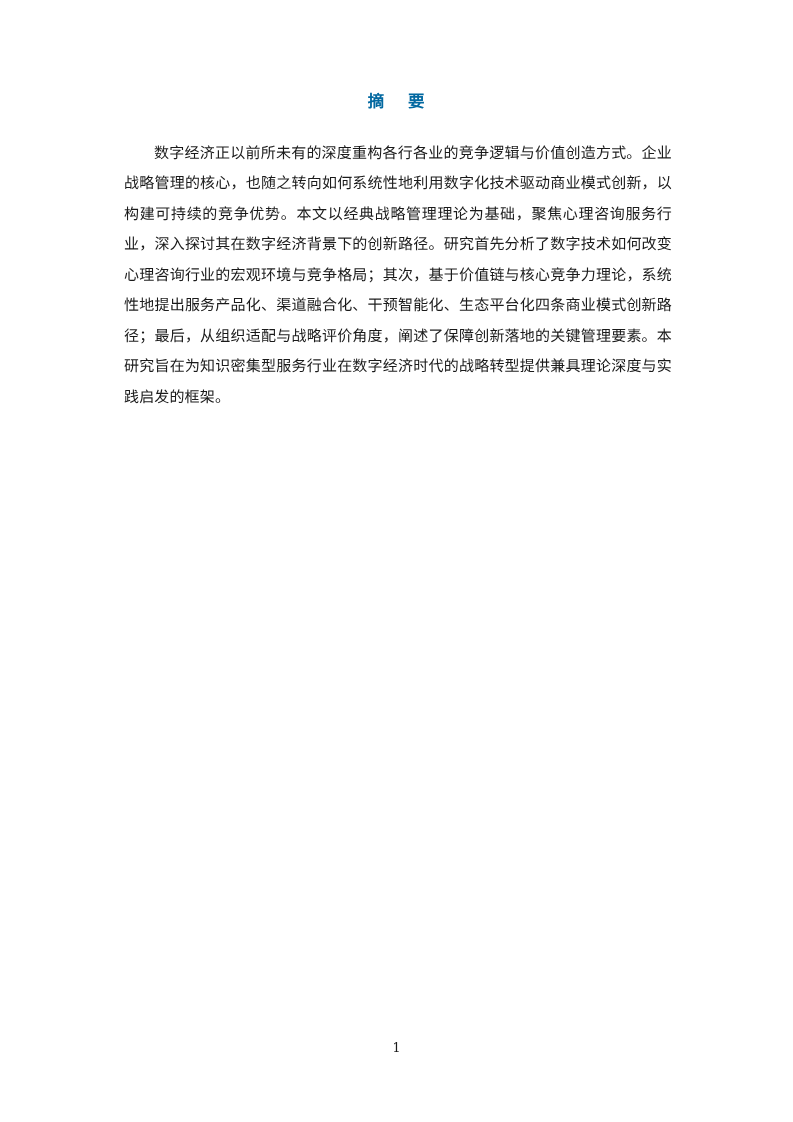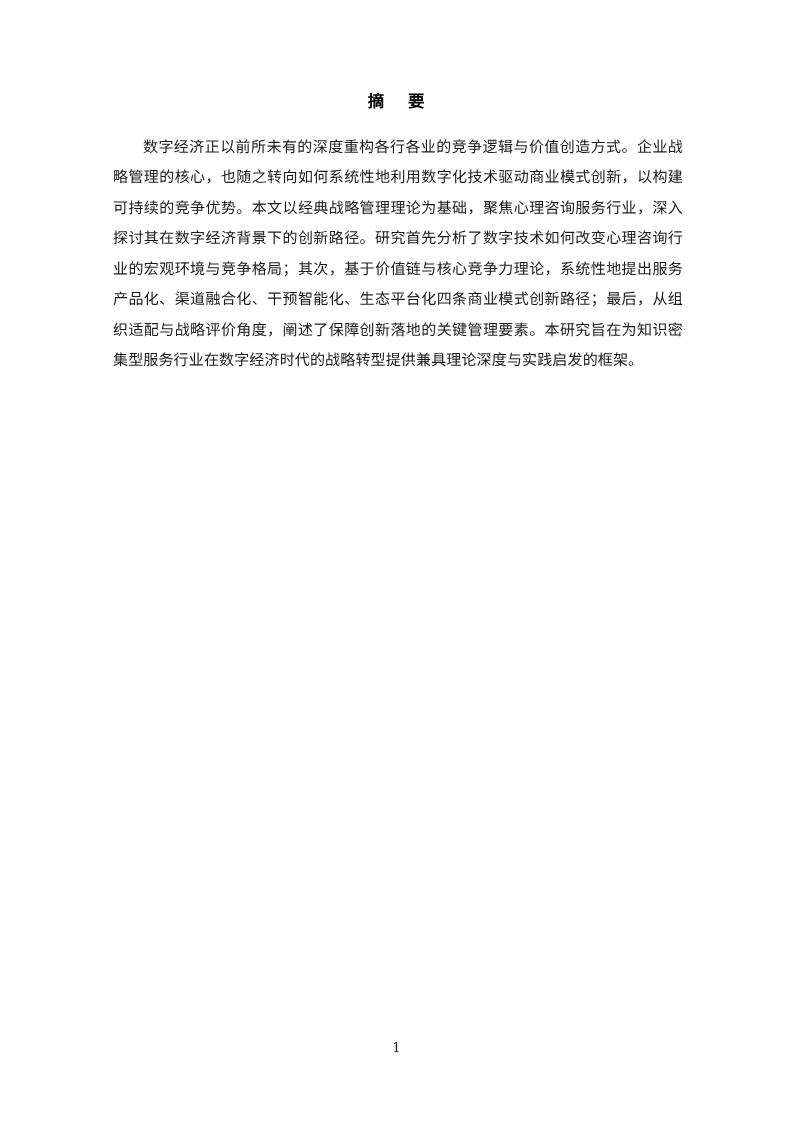--- a/index.html
+++ b/index.html
@@ -28,31 +28,31 @@
     position: absolute;
     left: 113px;
     top: 88px;
     width: 570px;
   }
   .doc-title {
     text-align: center;
     font-size: 16.5px;
     font-weight: bold;
     letter-spacing: 0.22em;
-    margin: 0 0 20px 0;
+    margin: 0 0 26px 0;
     font-family: "DejaVu Sans", "Liberation Sans", sans-serif;
-    color: #000000;
+    color: #0369a1;
   }
   .abstract-body {
     font-size: 15px;
     line-height: 2.03;
     text-align: justify;
     text-justify: inter-ideograph;
     text-indent: 2em;
-    margin: 0;
+    margin: 11px;
     color: #1a1a1a;
     letter-spacing: 0.01em;
   }
   .page-number {
     position: absolute;
     left: 0;
     right: 0;
     top: 1040px;
     text-align: center;
     font-size: 12.5px;

